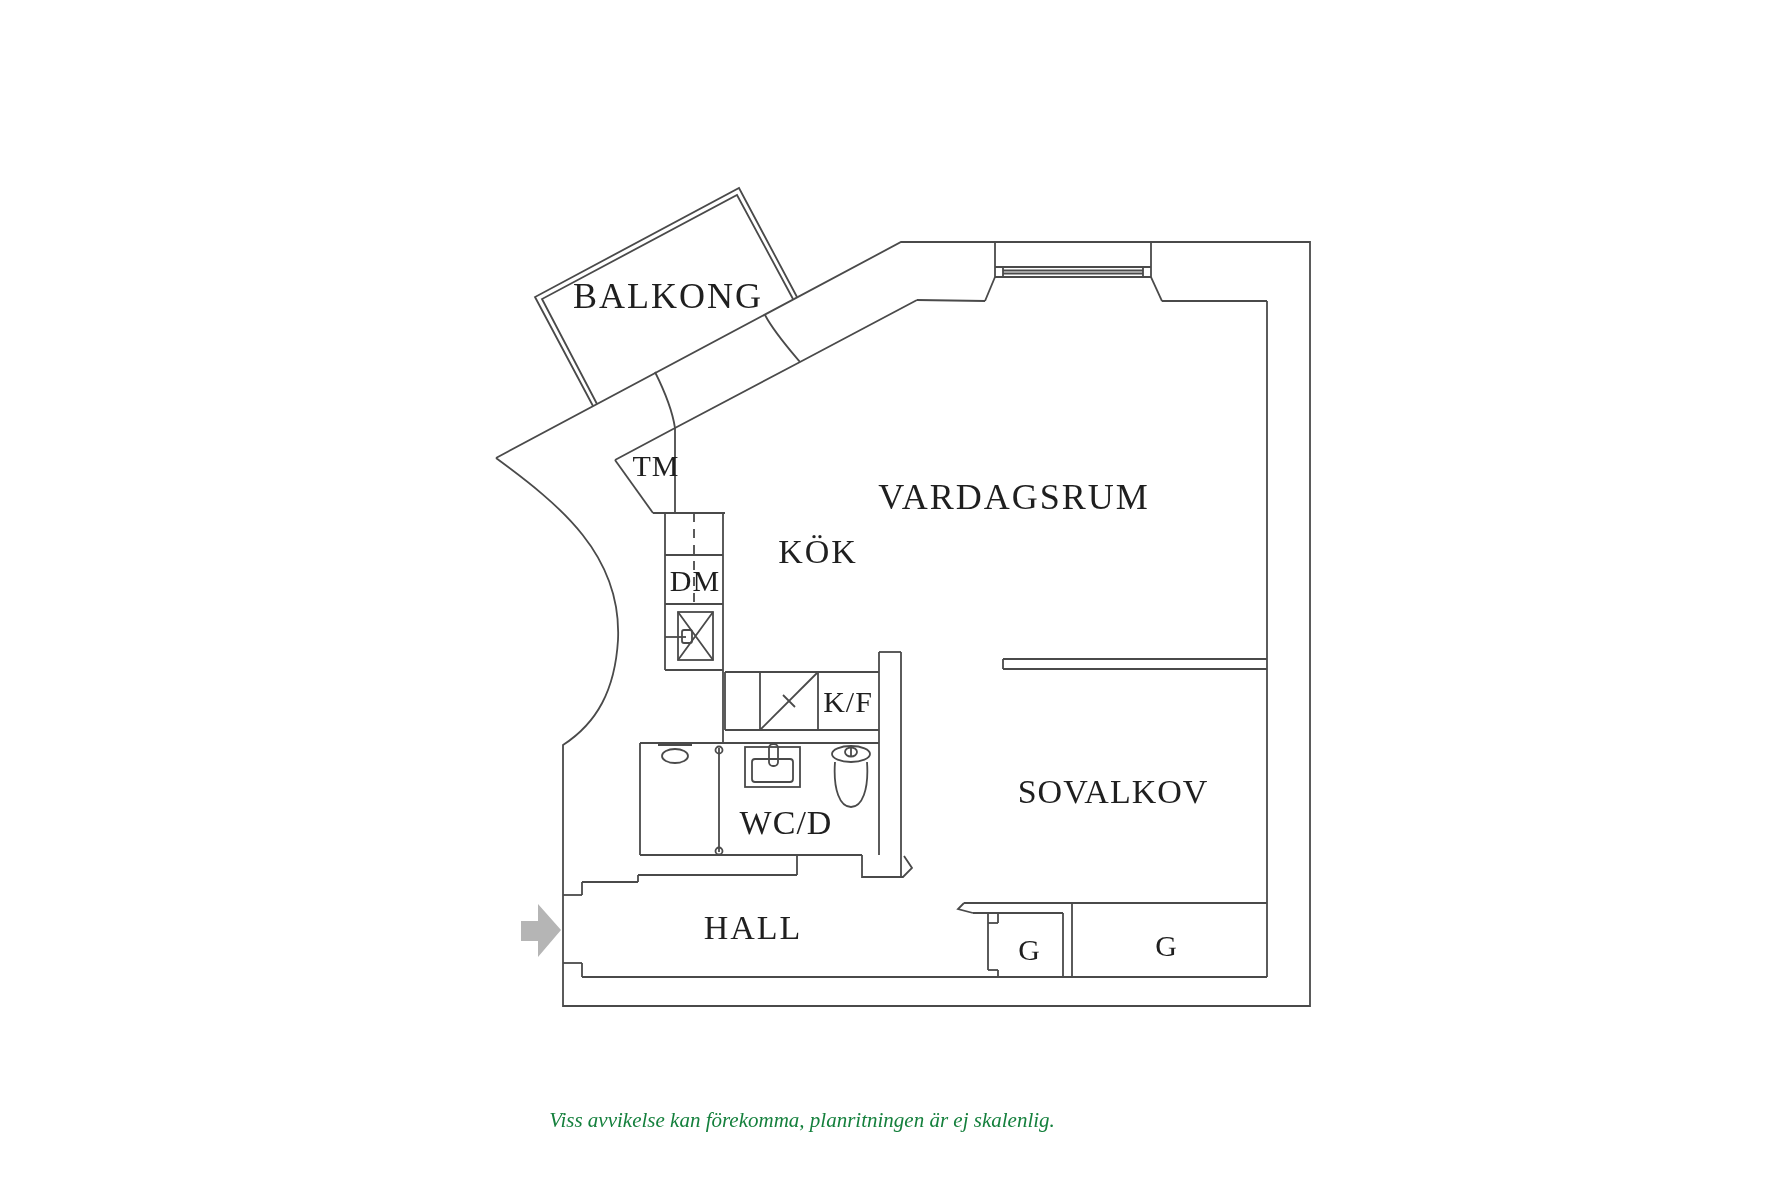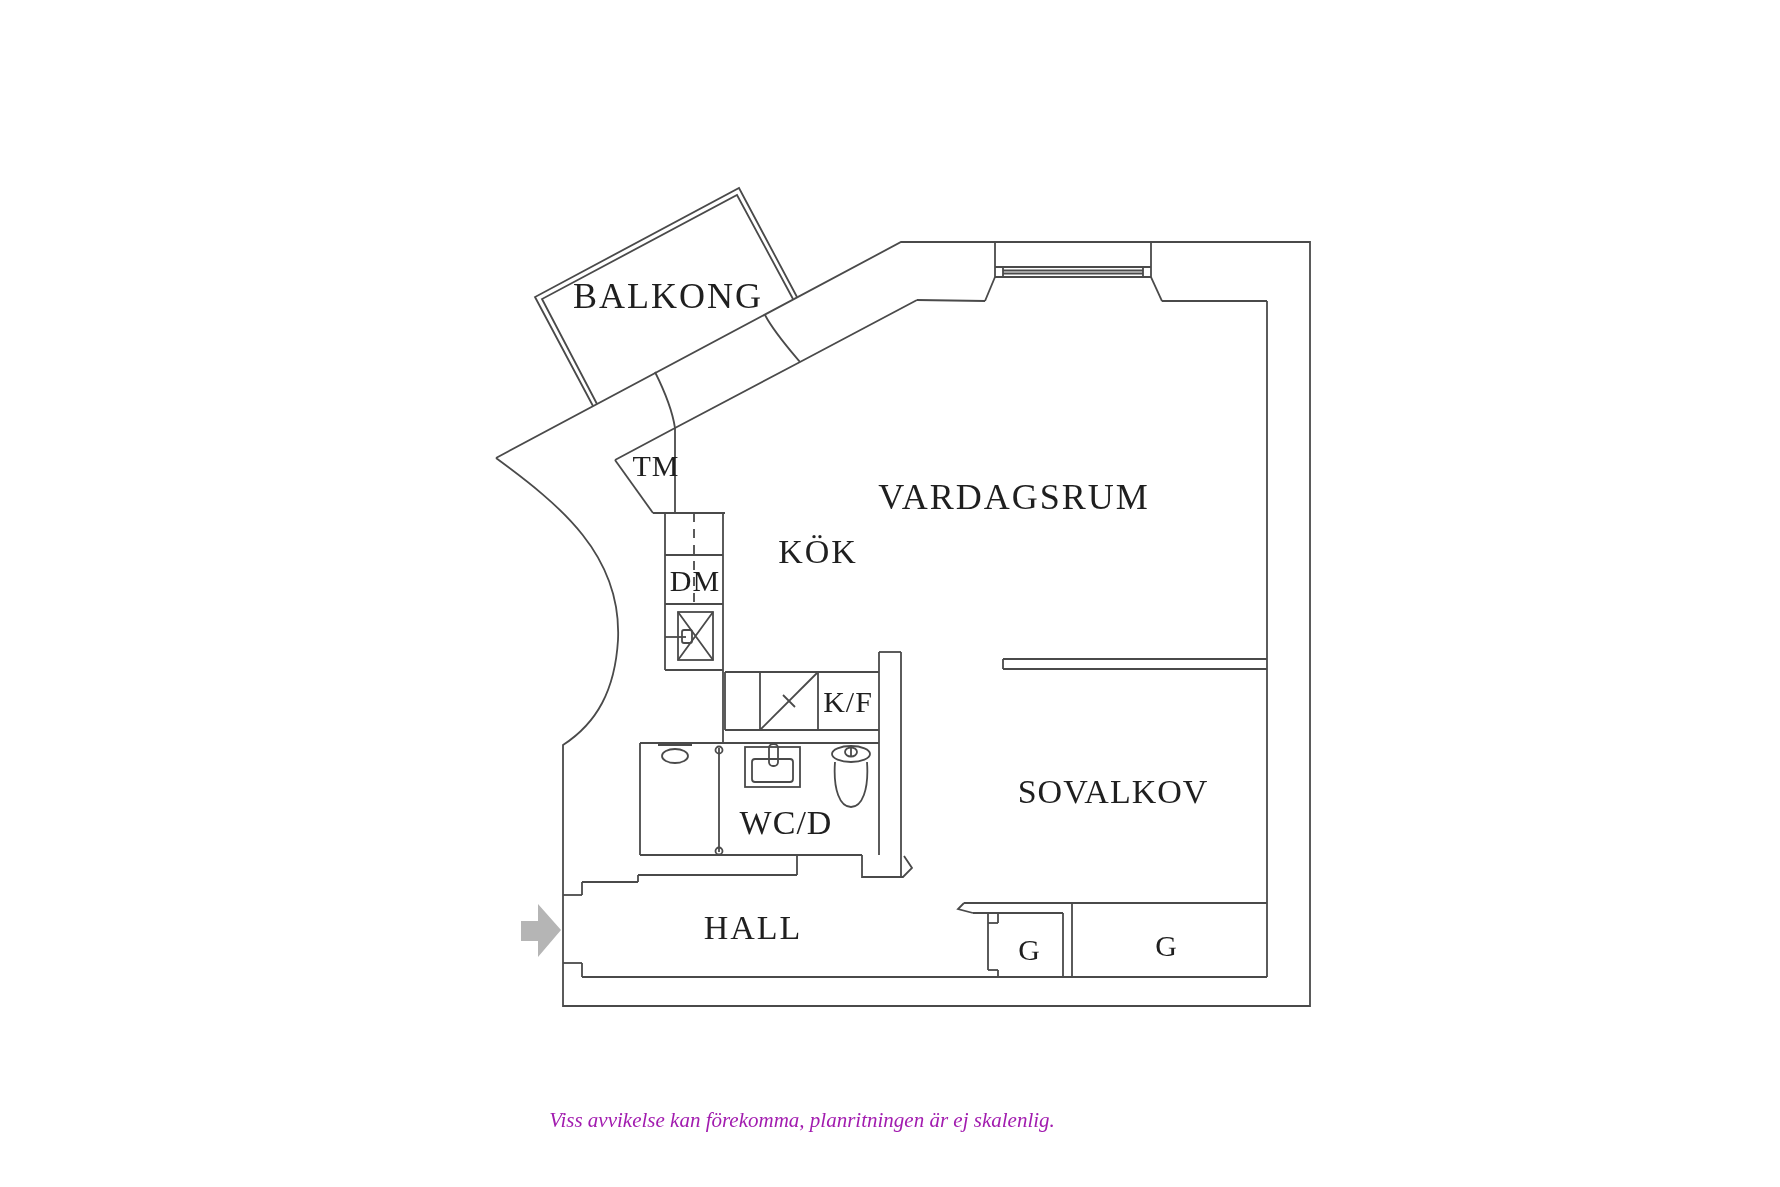--- a/index.html
+++ b/index.html
@@ -2,21 +2,21 @@
 <html><head>
 <meta charset="utf-8">
 <style>
   html,body{margin:0;padding:0;background:#ffffff;}
   body{width:1780px;height:1187px;position:relative;font-family:"Liberation Serif",serif;overflow:hidden;}
   #plan-wrap{position:absolute;inset:0;}
   svg{display:block;}
   .room-label{fill:#1f1f1f;}
   .caption{
     position:absolute;left:0;top:1108px;width:1604px;text-align:center;
-    font-family:"Liberation Serif",serif;font-style:italic;font-size:21px;color:#a21caf;
+    font-family:"Liberation Serif",serif;font-style:italic;font-size:21px;color:#15803d;
   }
 </style>
 </head>
 <body>
 
 <div id="plan-wrap">
     <svg width="1780" height="1187" viewBox="0 0 1780 1187">
       <path d="M 496,458 L 901,242 L 1310,242 L 1310,1006 L 563,1006 L 563,745 C 597,723 615,690 618,640 C 622,555 560,505 496,458" fill="none" stroke="#4a4a4a" stroke-width="1.8" stroke-linejoin="miter"></path>
       <path d="M 615,460 L 675,428 L 800,362 L 917,300" fill="none" stroke="#4a4a4a" stroke-width="1.8" stroke-linejoin="miter"></path>
       <path d="M 655,372 C 664,390 672,408 675,428" fill="none" stroke="#4a4a4a" stroke-width="1.8" stroke-linejoin="miter"></path>

